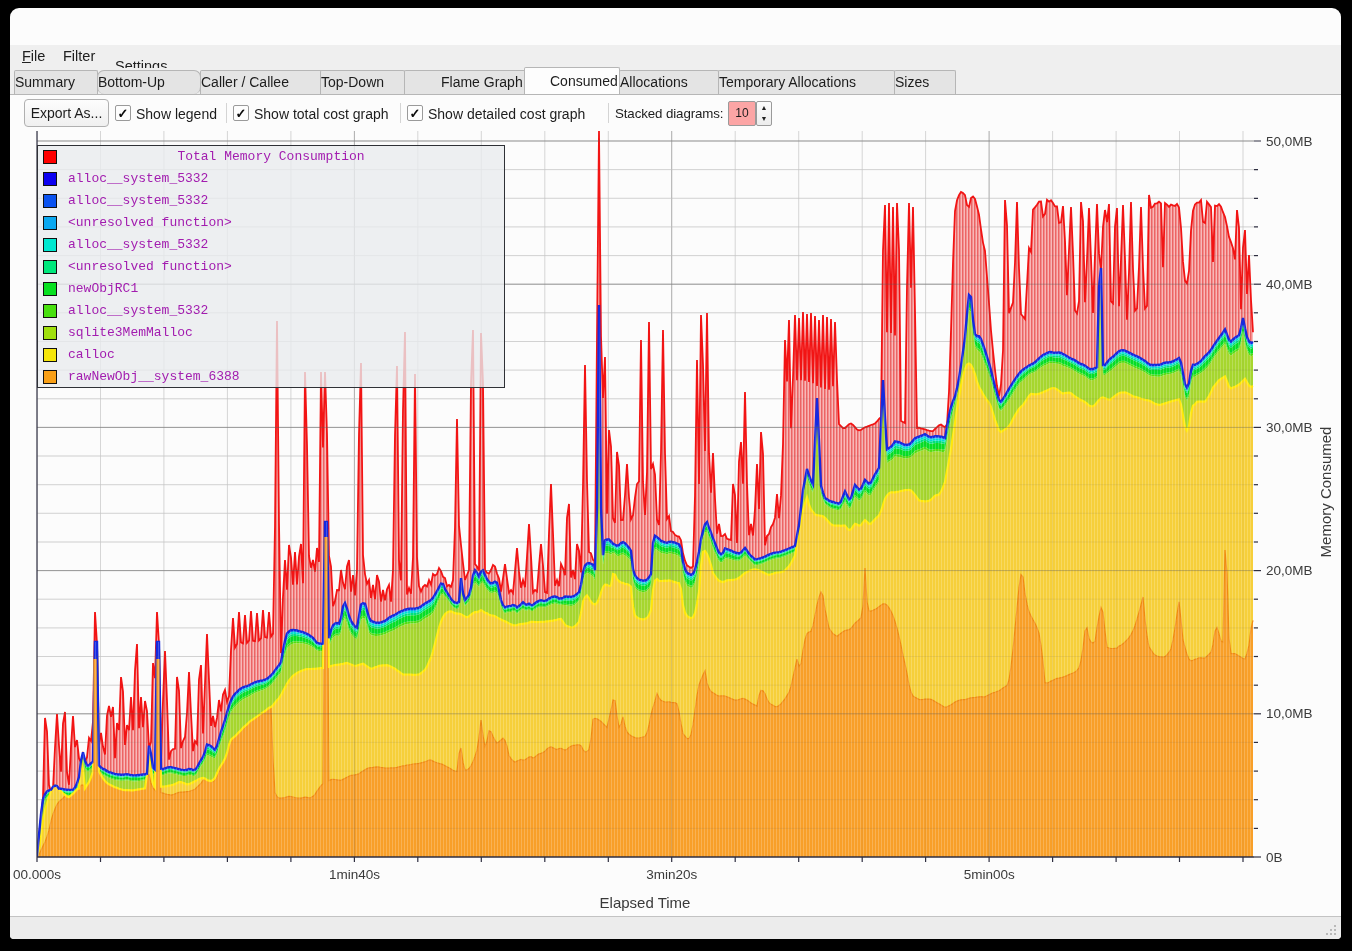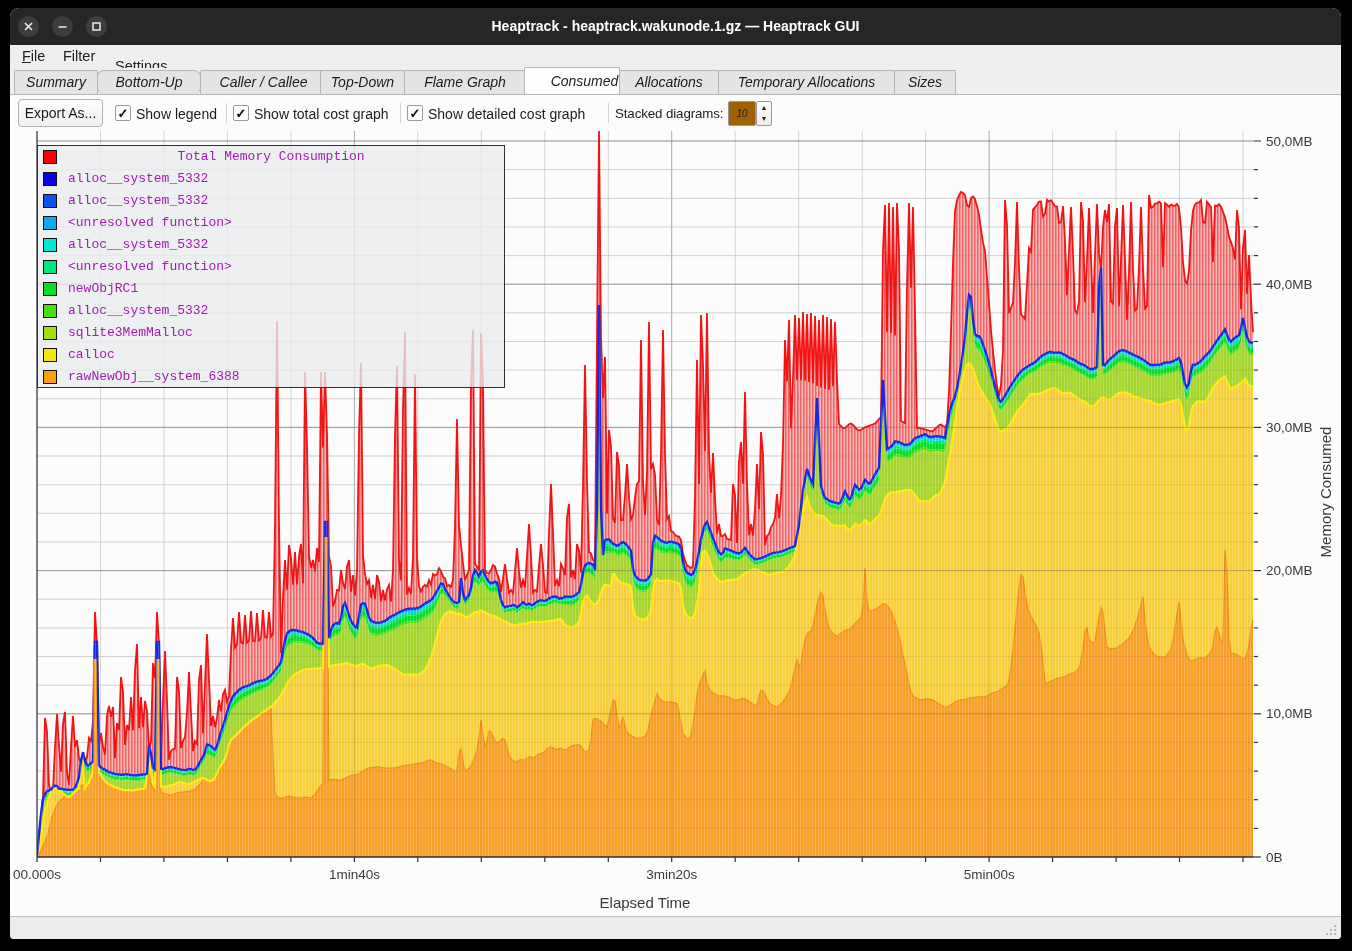--- a/index.html
+++ b/index.html
@@ -2,62 +2,50 @@
 <html><head><meta charset="utf-8"><style>
 * { margin:0; padding:0; box-sizing:border-box; }
 body { width:1352px; height:951px; background:#000; position:relative; font-family:"Liberation Sans", sans-serif; overflow:hidden; }
 #win { position:absolute; left:10px; top:8px; width:1331px; height:931px; border-radius:9px 9px 4px 4px; background:#fcfcfc; overflow:hidden; }
 #titlebar { position:absolute; left:0; top:0; width:100%; height:37px; background:#262626; }
 #title { position:absolute; width:100%; text-align:center; top:10px; color:#fff; font-size:14px; font-weight:bold; }
 .wbtn { position:absolute; top:8px; width:21px; height:21px; border-radius:50%; background:#3d3d3d; color:#e9e9e9; text-align:center; }
 #menubar { position:absolute; left:0; top:37px; width:100%; height:23px; background:#efefef; color:#202020; font-size:14.5px; }
 .mitem { position:absolute; top:3px; }
 #tabbar { position:absolute; left:0; top:60px; width:100%; height:27px; background:#efefef; border-bottom:1px solid #b6b6b6; }
-.tab { position:absolute; bottom:0; height:24px; background:#e4e4e4; border:1px solid #b6b6b6; border-bottom:none; border-radius:2px 2px 0 0; font-size:14px; color:#1c1c1c; text-align:center; line-height:23px;font-style:italic; }
+.tab { position:absolute; bottom:0; height:24px; background:#e4e4e4; border:1px solid #b6b6b6; border-bottom:none; border-radius:2px 2px 0 0; font-size:14px; color:#1c1c1c; line-height:23px; }
 .tab.active { height:27px; background:#fdfdfd; line-height:26px; z-index:3; }
 #toolbar { position:absolute; left:0; top:87px; width:100%; height:36px; background:#fcfcfc; font-size:14px; color:#1c1c1c; }
-#exportbtn { position:absolute; left:8px; top:4px; width:85px; height:28px; border:1px solid #b0b0b0; border-radius:4px; background:linear-gradient(#fdfdfd,#f0f0f0); text-align:center; line-height:26px; }
+#exportbtn { position:absolute; left:14px; top:4px; width:85px; height:28px; border:1px solid #b0b0b0; border-radius:4px; background:linear-gradient(#fdfdfd,#f0f0f0); text-align:center; line-height:26px; }
 .cb { position:absolute; top:10px; width:16px; height:16px; border:1px solid #9a9a9a; border-radius:2px; background:#fdfdfd; color:#0a0a0a; font-size:13px; font-weight:bold; line-height:15px; text-align:center; }
 .cblabel { position:absolute; top:11px; }
 .tsep { position:absolute; top:8px; width:1px; height:20px; background:#d4d4d4; }
-#spin { position:absolute; left:718px; top:6px; width:28px; height:25px; border:1px solid #9a9a9a; border-radius:2px; background:#a16207; font-size:10px; text-align:center; line-height:23px;font-style:italic; }
+#spin { position:absolute; left:718px; top:6px; width:28px; height:25px; border:1px solid #9a9a9a; border-radius:2px; background:#fca5a5; font-size:12px; text-align:center; line-height:23px; }
 #spinbtn { position:absolute; left:746px; top:6px; width:16px; height:25px; border:1px solid #9a9a9a; border-radius:2px; background:linear-gradient(#fdfdfd,#ececec); font-size:7px; color:#222; text-align:center; line-height:11px; }
 #statusbar { position:absolute; left:0; top:908px; width:100%; height:23px; background:#ececec; border-top:1px solid #c3c3c3; }
 #grip { position:absolute; right:4px; top:915px; width:13px; height:13px; }
 #legend { position:absolute; left:27px; top:137px; width:468px; height:243px; background:rgba(233,235,238,0.8); border:1px solid #2f3136; font-family:"Liberation Mono", monospace; font-size:13px; color:#a21caf; }
 .lrow { position:relative; height:22px; line-height:22px; }
 .sw { position:absolute; left:5px; top:4px; width:14px; height:14px; border:1px solid #101010; }
 .ltxt { position:absolute; left:30px; top:0; }
 .ltitle { position:absolute; width:100%; text-align:center; top:0; }
 </style></head>
 <body>
 <div id="win">
- <div id="titlebar">
-  <div id="title">Heaptrack - heaptrack.wakunode.1.gz — Heaptrack GUI</div>
-  <div class="wbtn" style="left:8px;"><svg width="21" height="21">
-          <path d="M7 7 L14 14 M14 7 L7 14" stroke="#e9e9e9" stroke-width="1.6"></path>
-        </svg></div>
-  <div class="wbtn" style="left:42px;"><svg width="21" height="21">
-          <path d="M6.5 11 L14.5 11" stroke="#e9e9e9" stroke-width="1.6"></path>
-        </svg></div>
-  <div class="wbtn" style="left:76px;"><svg width="21" height="21">
-          <rect x="7" y="7" width="7" height="7" fill="none" stroke="#e9e9e9" stroke-width="1.5"></rect>
-        </svg></div>
- </div>
  <div id="menubar">
   <div class="mitem" style="left:12px;"><u>F</u>ile</div>
   <div class="mitem" style="left:53px;">Filter</div>
   <div class="mitem" style="left:105px;margin-top:10px;">Setti<u>n</u>gs</div>
  </div>
  <div id="tabbar">
   <div class="tab" style="left:4px;width:84px;">Summary</div>
   <div class="tab" style="left:87px;width:104px;border-radius:7px;">Bottom-Up</div>
   <div class="tab" style="left:190px;width:127px;">Caller / Callee</div>
   <div class="tab" style="left:310px;width:85px;">Top-Down</div>
-  <div class="tab" style="left:394px;width:122px;">Flame Graph</div>
+  <div class="tab" style="left:394px;width:122px;padding-left:36px;">Flame Graph</div>
   <div class="tab" style="left:609px;width:100px;">Allocations</div>
   <div class="tab" style="left:708px;width:177px;">Temporary Allocations</div>
   <div class="tab" style="left:884px;width:62px;">Sizes</div>
   <div class="tab active" style="left:514px;width:96px;padding-left:25px;">Consumed</div>
  </div>
  <div id="toolbar">
   <div id="exportbtn">Export As...</div>
   <div class="cb" style="left:105px;">✓</div>
       <div class="cblabel" style="left:126px;">Show legend</div>
   <div class="tsep" style="left:216px;"></div>

